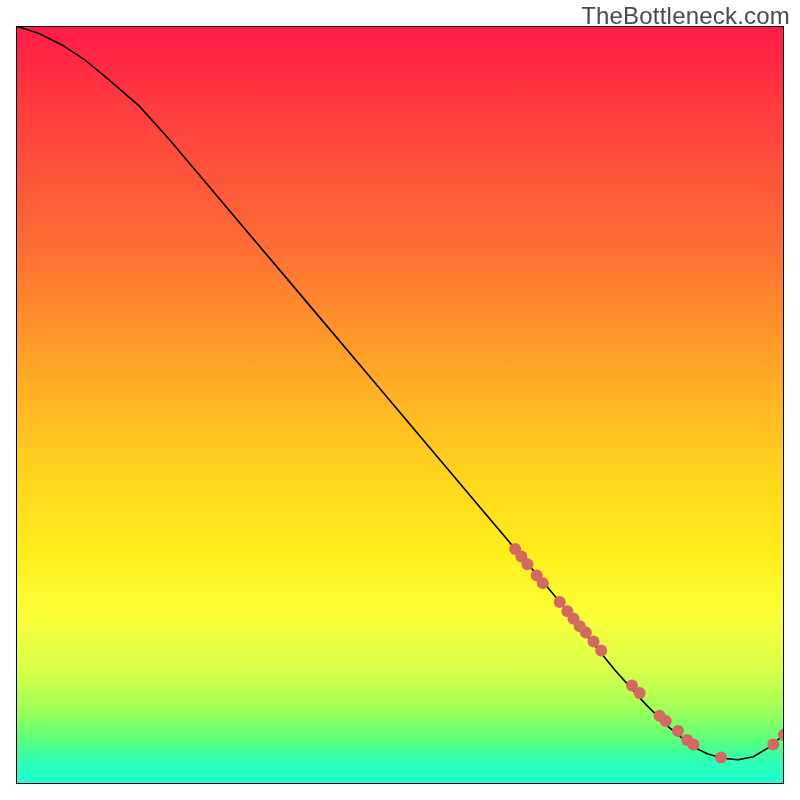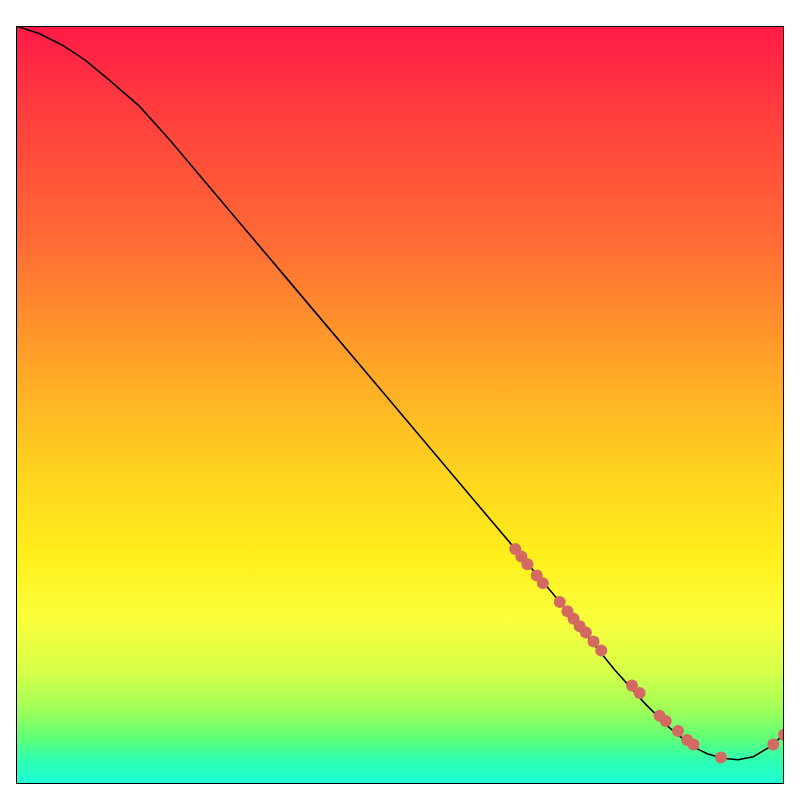--- a/index.html
+++ b/index.html
@@ -79,20 +79,21 @@
   }
   .dot {
     fill: #d26a62;
     stroke: none;
   }
 </style>
 </head>
 <body>
 
 <div class="canvas">
+  <div class="watermark">TheBottleneck.com</div>
 
   <div class="plot-area"></div>
 
   <div class="svg-layer">
     <svg viewBox="0 0 768 758" width="768" height="758">
       <path id="curve-path" class="curve" d="M0.00 0.00 L23.04 7.58 L46.08 18.95 L69.12 34.11 L92.16 53.06 L122.88 79.59 L153.60 113.70 L192.00 159.18 L230.40 204.66 L268.80 250.14 L307.20 295.62 L345.60 341.10 L384.00 386.58 L422.40 432.06 L460.80 477.54 L499.20 523.02 L537.60 568.50 L568.32 606.40 L599.04 644.30 L629.76 678.41 L652.80 701.15 L675.84 720.10 L691.20 727.68 L706.56 732.23 L721.92 733.74 L737.28 730.71 L752.64 721.62 L768.00 708.73"></path>
       <g id="dots">
           <circle cx="499.20" cy="523.02" r="6" class="dot"></circle>
           <circle cx="505.34" cy="530.60" r="6" class="dot"></circle>
           <circle cx="511.49" cy="538.18" r="6" class="dot"></circle>

